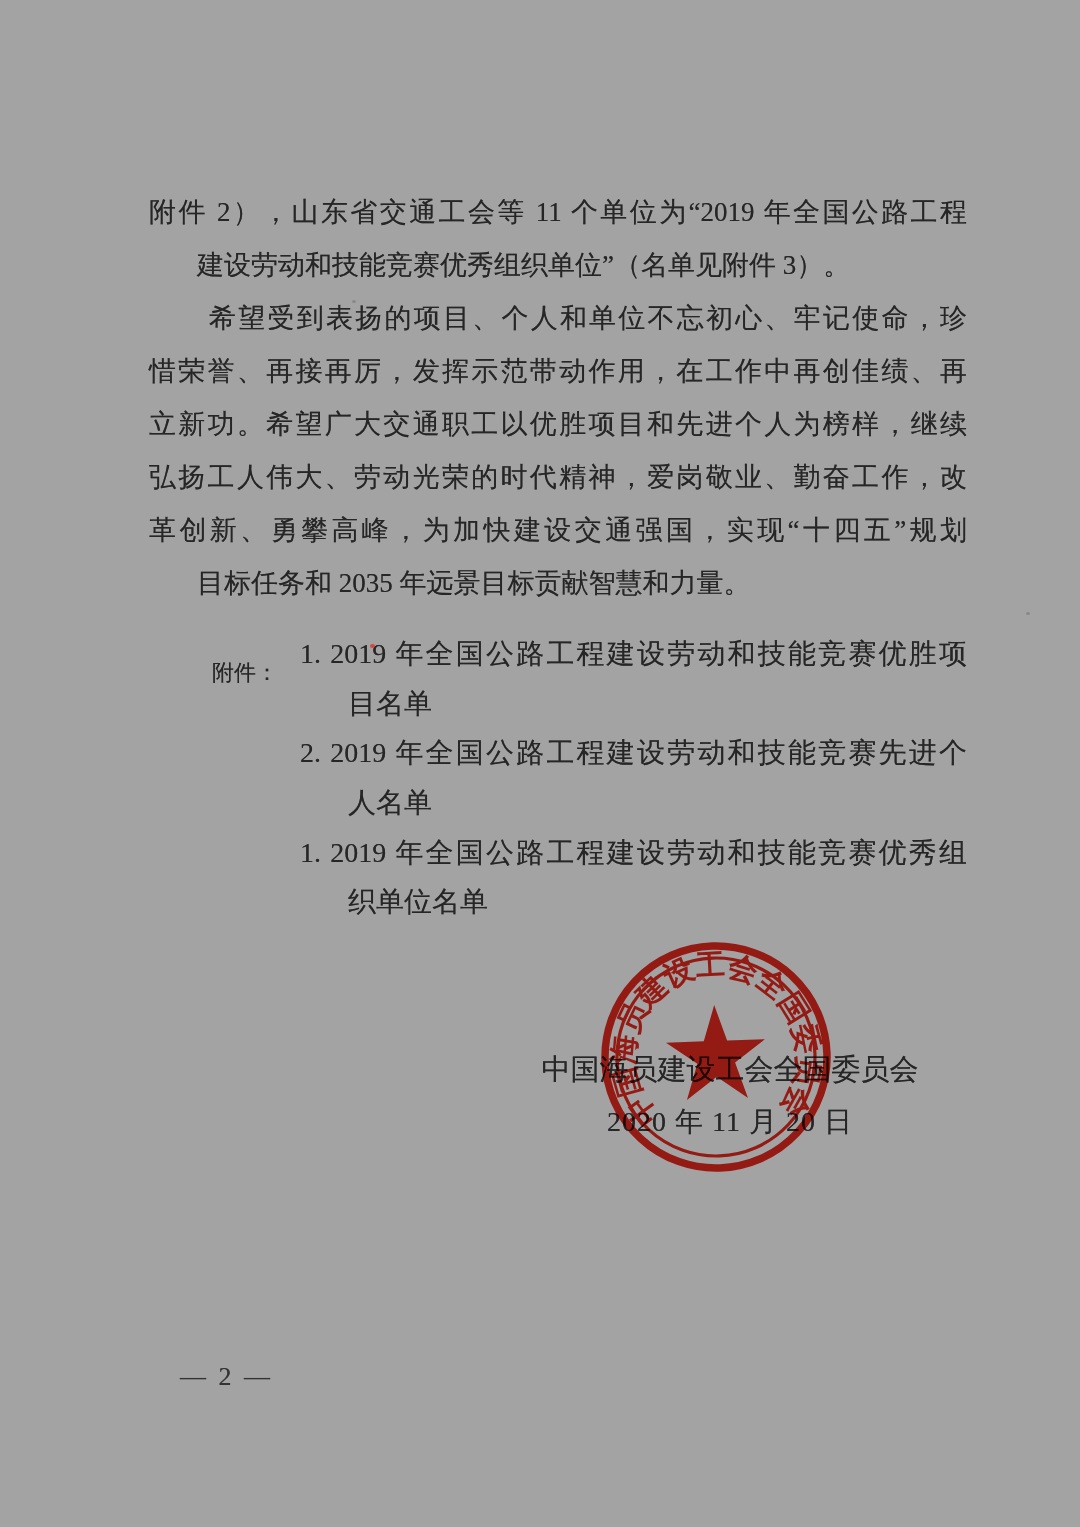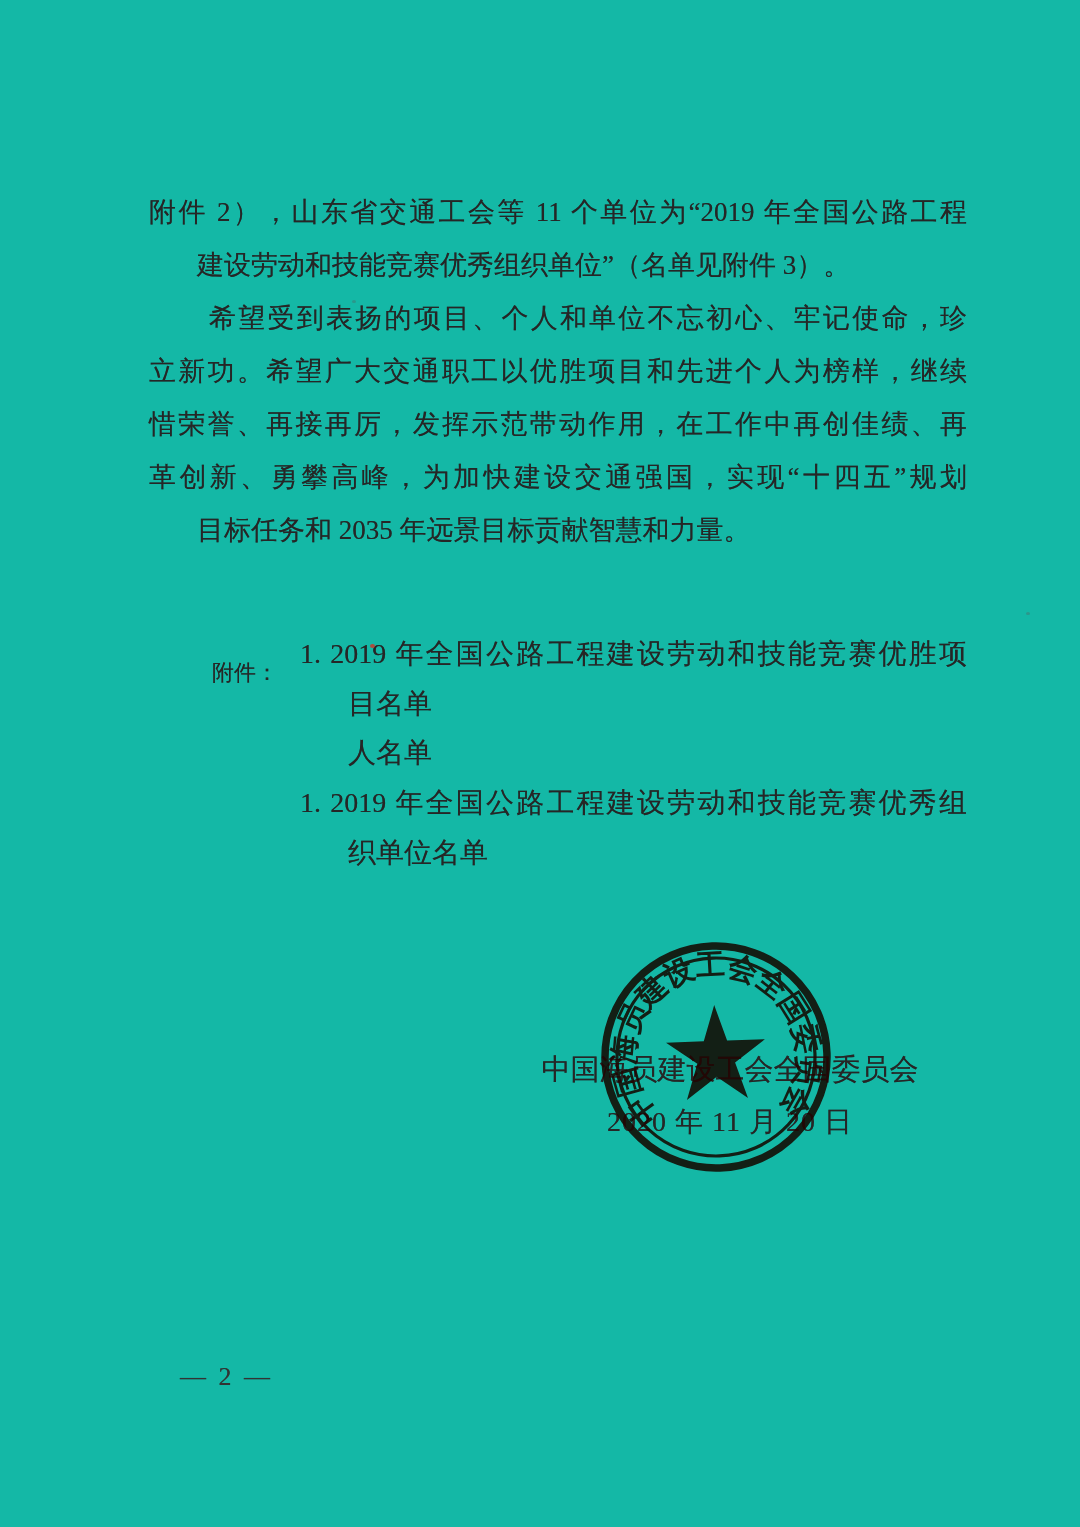--- a/index.html
+++ b/index.html
@@ -1,19 +1,19 @@
 <!DOCTYPE html>
 <html><head>
 <meta charset="utf-8">
 <style>
   html,body{margin:0;padding:0;background:#ffffff;}
   .page{
     position:relative;
     width:1080px;height:1527px;
-    background:#14b8a6;
+    background:#a3a3a3;
     overflow:hidden;
     font-family:"Liberation Serif","DejaVu Serif",serif;
     color:#262626;
   }
   
   .body-text{
     position:absolute;left:149px;top:186px;width:818px;
     font-size:27px;line-height:53px;
     text-shadow:0 0 .5px rgba(30,30,30,.55);
   }
@@ -71,30 +71,32 @@
 </style>
 </head>
 <body>
 
 <div class="page">
 
   <section class="body-text">
     <div class="line jfull">附件 2），山东省交通工会等 11 个单位为“2019 年全国公路工程</div>
     <div class="line jleft">建设劳动和技能竞赛优秀组织单位”（名单见附件 3）。</div>
     <div class="line jfull indent">希望受到表扬的项目、个人和单位不忘初心、牢记使命，珍</div>
+    <div class="line jfull">惜荣誉、再接再厉，发挥示范带动作用，在工作中再创佳绩、再</div>
     <div class="line jfull">立新功。希望广大交通职工以优胜项目和先进个人为榜样，继续</div>
-    <div class="line jfull">惜荣誉、再接再厉，发挥示范带动作用，在工作中再创佳绩、再</div>
+    <div class="line jfull">弘扬工人伟大、劳动光荣的时代精神，爱岗敬业、勤奋工作，改</div>
     <div class="line jfull">革创新、勇攀高峰，为加快建设交通强国，实现“十四五”规划</div>
     <div class="line jleft">目标任务和 2035 年远景目标贡献智慧和力量。</div>
   </section>
 
   <div class="att-label">附件：</div>
   <div class="att-rows">
     <div class="att-line jfull">1. 2019 年全国公路工程建设劳动和技能竞赛优胜项</div>
     <div class="att-line jleft">目名单</div>
+    <div class="att-line jfull">2. 2019 年全国公路工程建设劳动和技能竞赛先进个</div>
     <div class="att-line jleft">人名单</div>
     <div class="att-line jfull">1. 2019 年全国公路工程建设劳动和技能竞赛优秀组</div>
     <div class="att-line jleft">织单位名单</div>
   </div>
 
   <div class="sig-org">中国海员建设工会全国委员会</div>
   <div class="sig-date">2020 年 11 月 20 日</div>
 
   <svg class="seal" viewBox="-122 -122 244 244" width="244" height="244" xmlns="http://www.w3.org/2000/svg">
     <circle cx="0" cy="0" r="111" fill="none" stroke-width="7.5" stroke="#e7190e"></circle>

